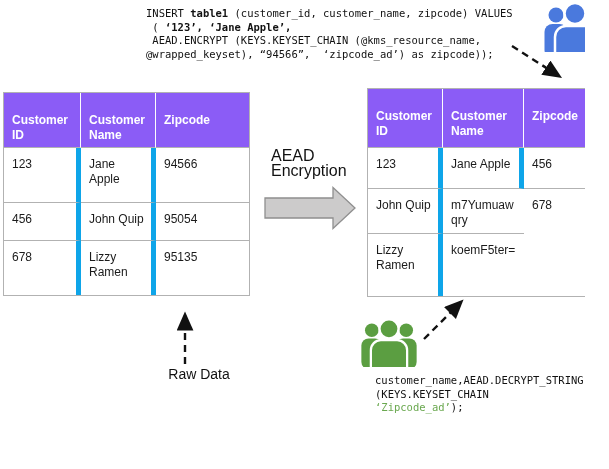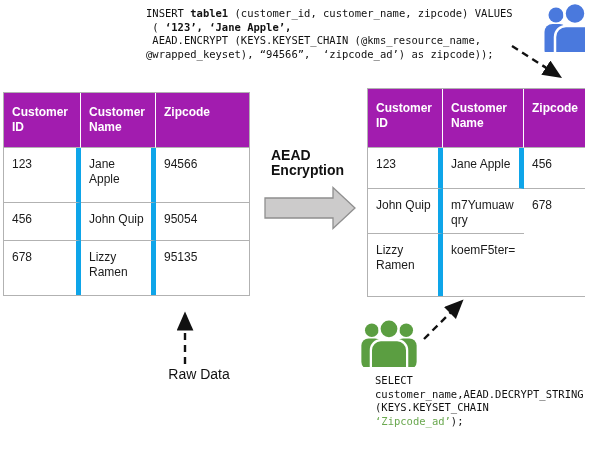--- a/index.html
+++ b/index.html
@@ -27,31 +27,31 @@
   #left-table  { left:3px;   top:92px; grid-template-columns:77px 75px 93px; grid-template-rows:55px 55px 38px 54px; }
   #right-table { left:367px; top:88px; grid-template-columns:75px 81px 84px; grid-template-rows:59px 41px 45px 62px; }
   .tbl .cell {
     border-right:5px solid #0ea5e9; border-bottom:1px solid #b2b2b2;
     padding:9px 5px 0 8px; font-size:12px; color:#1b1b1b; line-height:15px;
     overflow:hidden; overflow-wrap:break-word; word-break:break-word;
   }
   .tbl .cell.c3 { border-right:none; }
   .tbl .cell.lastrow { border-bottom:none; }
   .tbl .hdr {
-    background:#a21caf; color:#fff; font-weight:bold;
+    background:#8b5cf6; color:#fff; font-weight:bold;
     border-right:1px solid #fdfdfd; border-bottom:1px solid #b2b2b2;
-    padding-top:12px;
+    padding-top:20px;
   }
   .tbl .hdr.c3 { border-right:none; }
   #right-table .cell.enc { word-break:break-all; }
 
   
   #aead-label {
     position:absolute; left:271px; top:148px; width:78px;
-    font-size:14px; font-weight:bold; color:#111; line-height:15px;
+    font-size:16px; font-weight:normal; color:#111; line-height:15px;
   }
   #raw-data-label {
     position:absolute; left:150px; top:366px; width:98px; text-align:center;
     font-size:14px; font-weight:normal; color:#111;
   }
 
   
   #arrows-overlay { position:absolute; left:0; top:0; pointer-events:none; }
   #block-arrow    { position:absolute; left:264px; top:186px; }
   #people-blue    { position:absolute; left:543px; top:2px; }
@@ -121,21 +121,20 @@
   </div>
 
   <div id="aead-label">AEAD Encryption</div>
   <svg id="block-arrow" width="93" height="44" viewBox="0 0 93 44">
     <polygon points="1,12 69,12 69,1.5 91,22 69,42.5 69,32 1,32" fill="#cccbcb" stroke="#8f8f8f" stroke-width="1.3"></polygon>
   </svg>
 
   <div id="raw-data-label">Raw Data</div>
 
   <div class="code" id="select-code">
-      <div><span>SELECT</span></div>
       <div><span>customer_name,AEAD.DECRYPT_STRING</span></div>
       <div><span>(KEYS.KEYSET_CHAIN</span></div>
       <div><span class="green">‘Zipcode_ad’</span><span>);</span></div>
     </div>
 
   <svg id="arrows-overlay" width="609" height="469" viewBox="0 0 609 469">
     <defs>
       <marker id="ah" orient="auto" markerWidth="9" markerHeight="9" refX="6.5" refY="3.5">
         <path d="M0,0 L8,3.5 L0,7 Z" fill="#111"></path>
       </marker>

